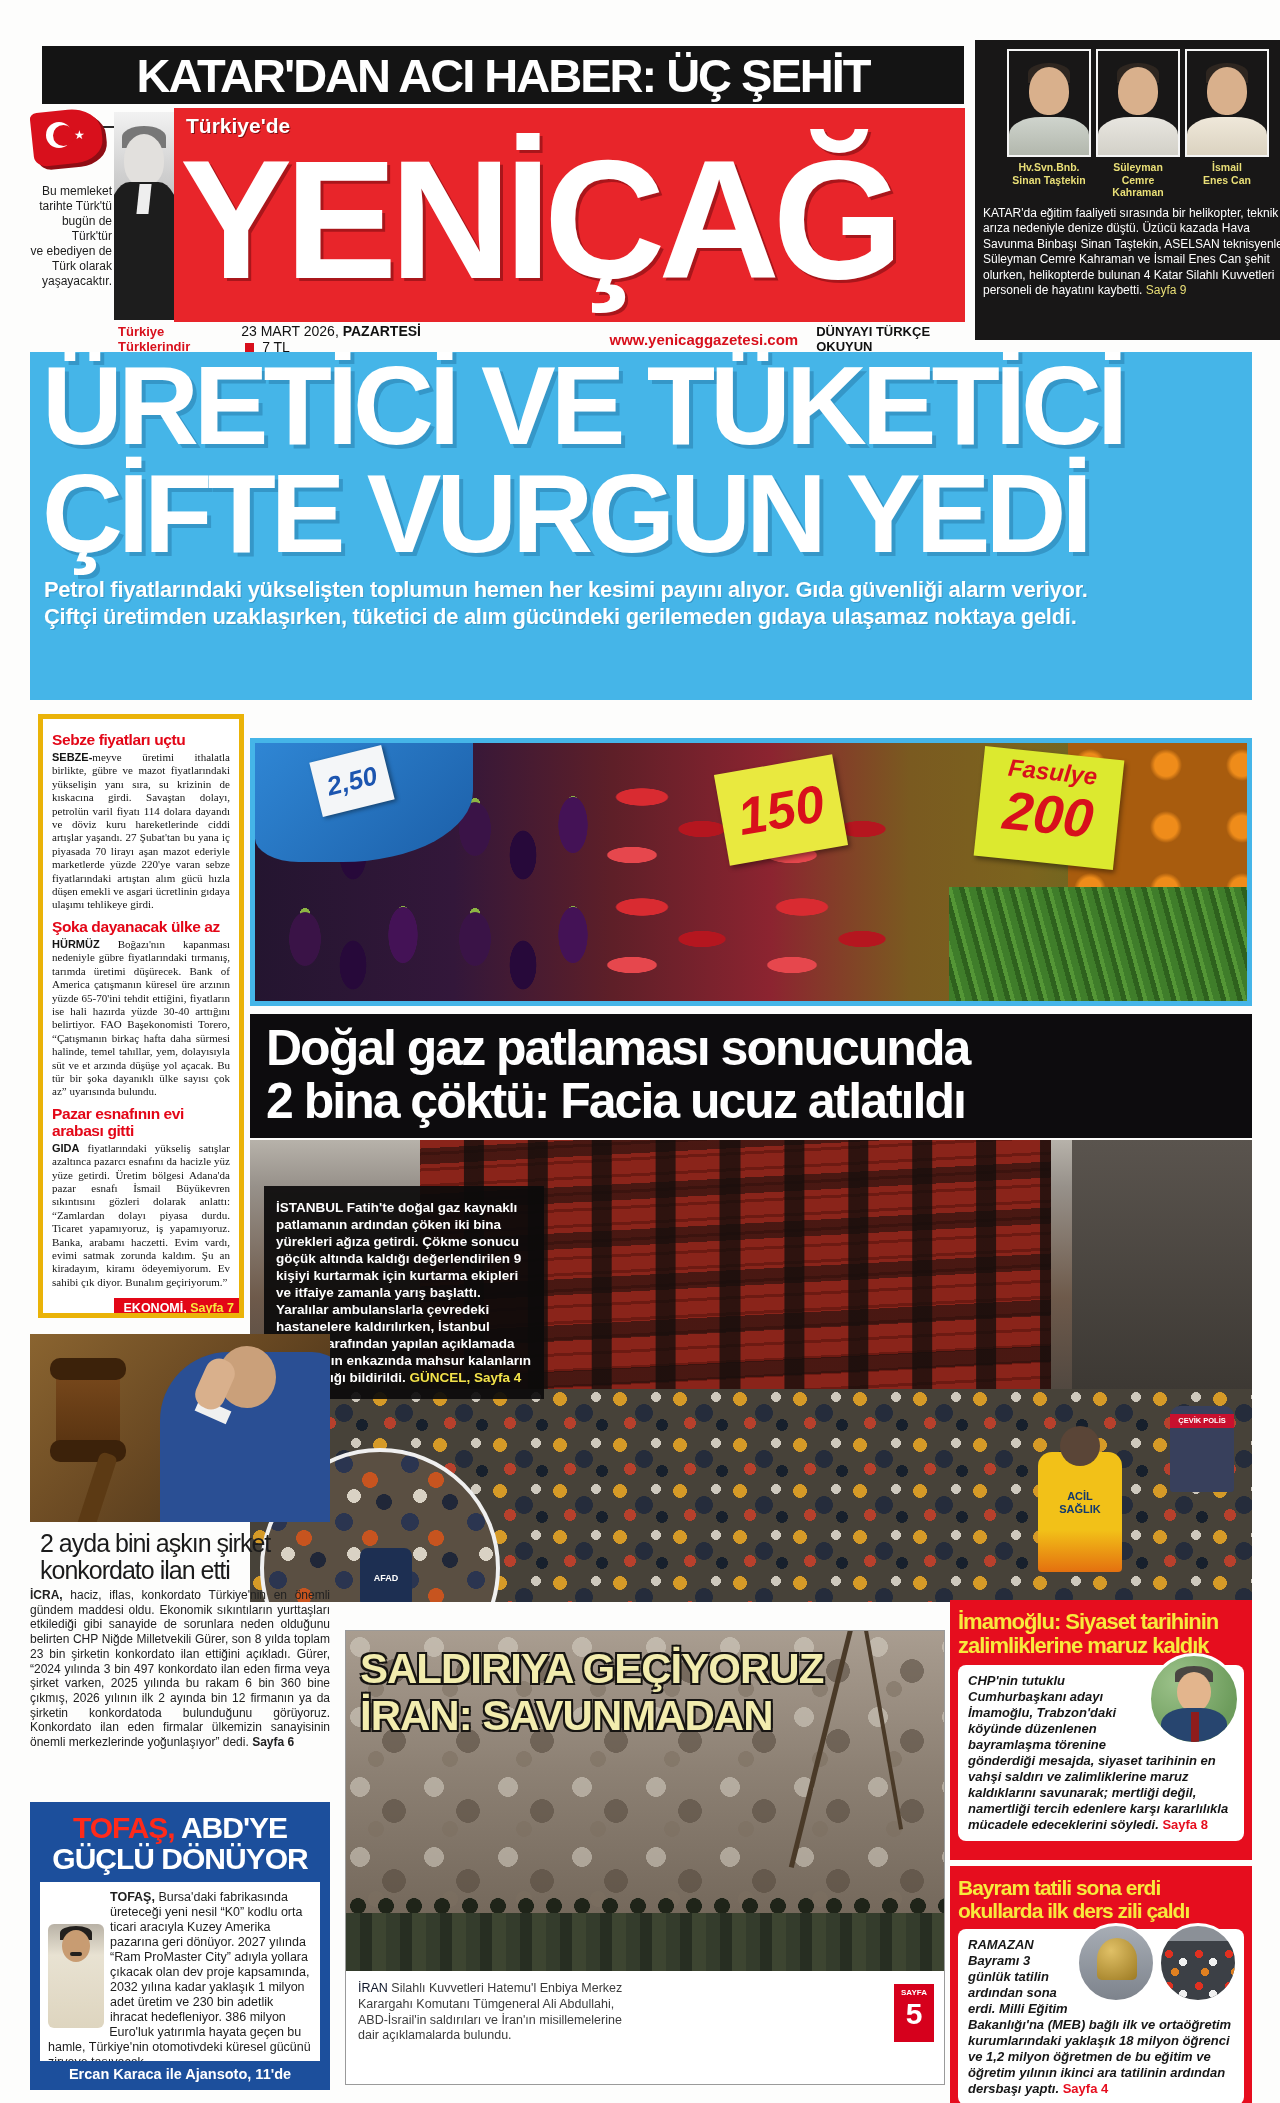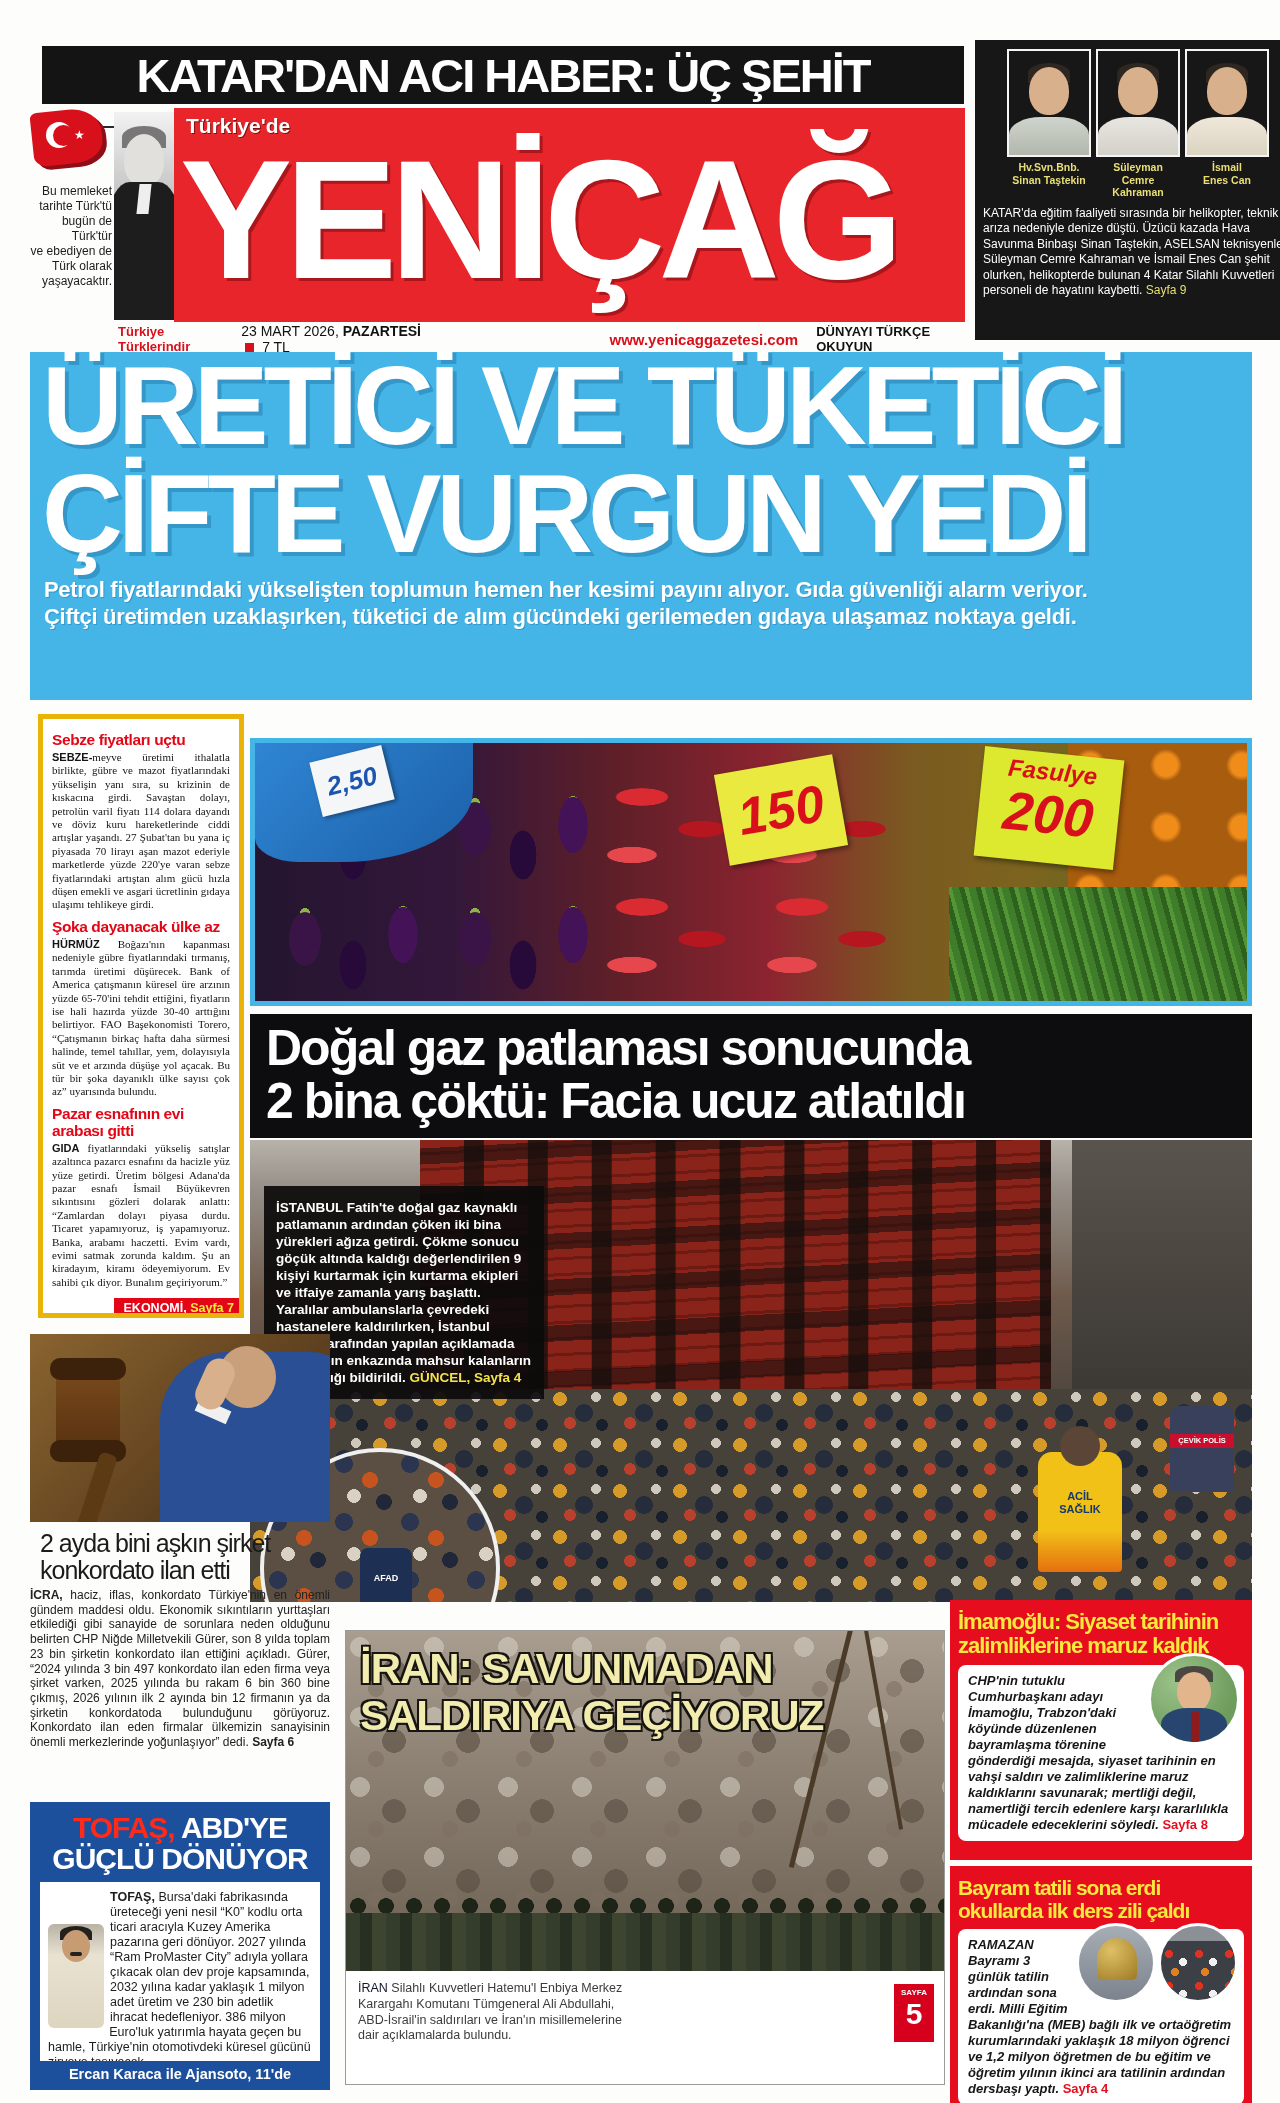--- a/index.html
+++ b/index.html
@@ -107,21 +107,21 @@
     padding:13px 12px;font-weight:bold;font-size:13.5px;line-height:17px;}
   #gas-article .pageref{color:#f3e24a;}
   #inset-circle{position:absolute;left:10px;top:308px;width:232px;height:232px;border-radius:50%;border:4px solid #f0f0f0;
     background-color:#5a4f42;
     background-image:radial-gradient(circle 9px at 14px 12px,#2b3550 97%,transparent),radial-gradient(circle 8px at 40px 28px,#c7541f 97%,transparent),radial-gradient(circle 7px at 24px 44px,#d9d2c4 97%,transparent),radial-gradient(circle 8px at 54px 50px,#202738 97%,transparent);
     background-size:66px 58px;overflow:hidden;}
   .vest{position:absolute;font-weight:bold;text-align:center;}
   #vest1{right:130px;bottom:30px;width:84px;height:120px;background:linear-gradient(180deg,#f2c118 65%,#e4700f 100%);border-radius:14px 14px 4px 4px;color:#123a6e;font-size:11px;padding-top:38px;box-sizing:border-box;line-height:13px;}
   #vest1:before{content:"";position:absolute;left:50%;top:-26px;transform:translateX(-50%);width:40px;height:40px;border-radius:50%;background:#5a4537;}
   #vest2{right:18px;bottom:110px;width:64px;height:86px;background:#38405c;border-radius:10px 10px 3px 3px;color:#fff;font-size:8px;padding-top:30px;box-sizing:border-box;}
-  #vest2 .band{position:absolute;left:0;top:28px;width:100%;height:14px;background:#c8102e;color:#fff;font-size:7.5px;line-height:14px;}
+  #vest2 .band{position:absolute;left:0;top:8px;width:100%;height:14px;background:#c8102e;color:#fff;font-size:7.5px;line-height:14px;}
   #vest3{left:96px;top:96px;width:52px;height:60px;background:#1d2f52;border-radius:8px;color:#fff;font-size:9px;line-height:60px;}
 
   
   #konk{left:30px;top:1334px;width:300px;}
   #konk-photo{position:relative;width:300px;height:188px;overflow:hidden;background:linear-gradient(135deg,#8a6430 0%,#6b4a23 45%,#3f2c16 100%);}
   #konk-photo .ghead{position:absolute;left:26px;top:28px;width:64px;height:96px;background:linear-gradient(180deg,#7c4b1d,#54300f);border-radius:12px;}
   #konk-photo .ghead:before,#konk-photo .ghead:after{content:"";position:absolute;left:-6px;width:76px;height:22px;background:#3c220a;border-radius:10px;}
   #konk-photo .ghead:before{top:-4px;} #konk-photo .ghead:after{bottom:-4px;}
   #konk-photo .ghandle{position:absolute;left:58px;top:118px;width:18px;height:80px;background:#5c3a14;transform:rotate(18deg);border-radius:6px;}
   #konk-photo .man{position:absolute;right:-20px;top:18px;width:190px;height:190px;background:#2a4f94;border-radius:36% 20% 0 0;}
@@ -374,22 +374,22 @@
   </div>
 
   <div class="abs" id="iran">
     <div id="iran-photo">
       <div class="rubble"></div>
       <div class="branch b1"></div>
       <div class="branch b2"></div>
       <div class="troop-heads"></div>
       <div class="troops"></div>
       <div id="iran-headline">
+        <div>SALDIRIYA GEÇİYORUZ</div>
         <div>İRAN: SAVUNMADAN</div>
-        <div>SALDIRIYA GEÇİYORUZ</div>
       </div>
     </div>
     <div id="iran-caps">
       <div class="iran-cap">
         <span class="lead">İRAN</span>
         <span>Silahlı Kuvvetleri Hatemu'l Enbiya Merkez Karargahı Komutanı Tümgeneral Ali Abdullahi, ABD-İsrail'in saldırıları ve İran'ın misillemelerine dair açıklamalarda bulundu.</span>
       </div>
       <div id="iran-pagebox">
         <div class="lbl">SAYFA</div>
         <div class="num">5</div>

